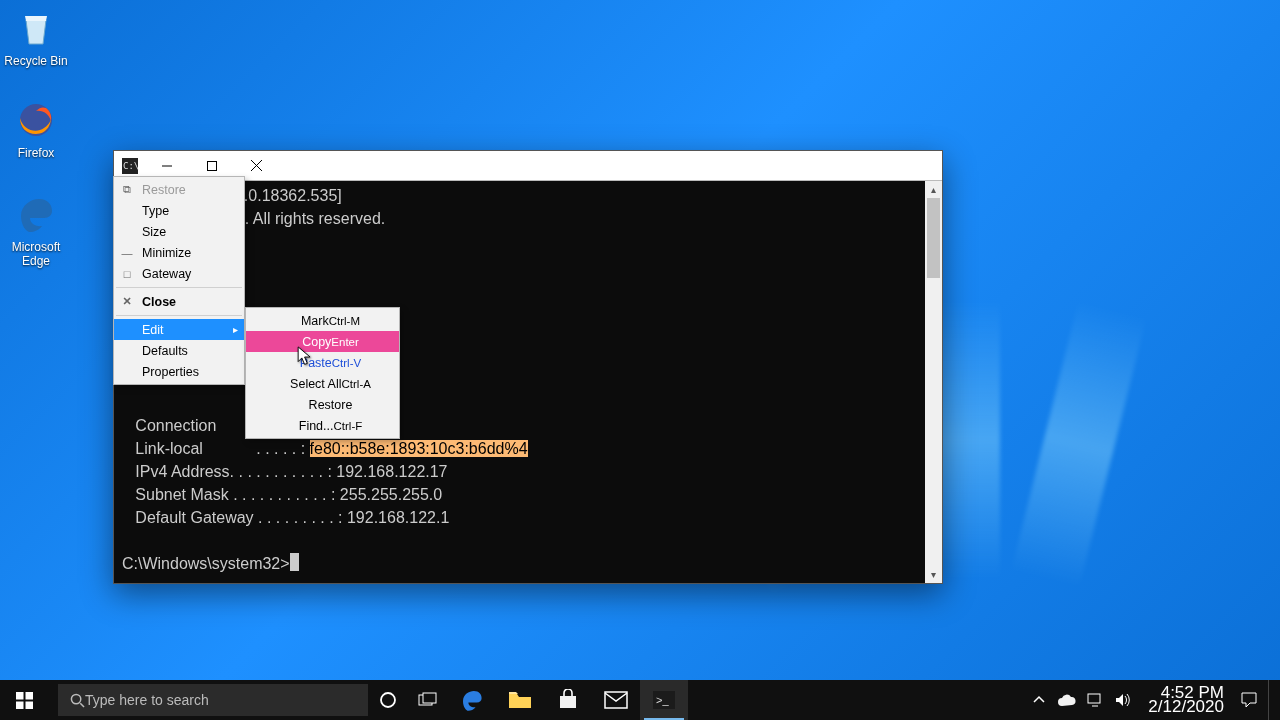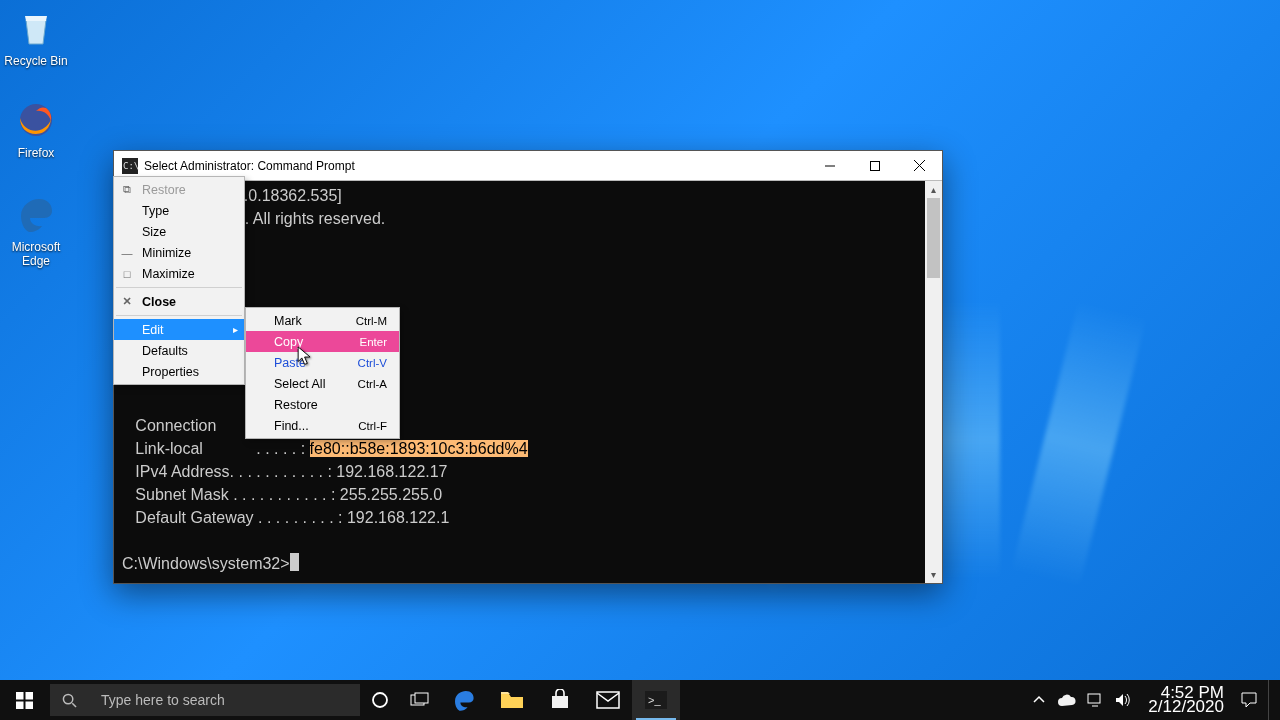--- a/index.html
+++ b/index.html
@@ -33,31 +33,31 @@
 
 .sysmenu{position:absolute;left:113px;top:176px;width:132px;background:#f2f2f2;border:1px solid #b6b6b6;box-shadow:3px 3px 6px rgba(0,0,0,.25);font-size:12.5px;color:#000;padding:2px 0;z-index:5}
 .sysmenu .row{height:21px;display:flex;align-items:center;padding:0 8px 0 28px;position:relative}
 .sysmenu .row.hover{background:#1e90ff;color:#fff}
 .sysmenu .row.dis{color:#9a9a9a}
 .sysmenu .sep{height:1px;background:#d0d0d0;margin:3px 2px}
 .sysmenu .ic{position:absolute;left:6px;width:14px;text-align:center;font-size:11px;color:#666}
 .sysmenu .ar{position:absolute;right:6px;font-size:10px}
 
 .submenu{position:absolute;left:245px;top:307px;width:155px;background:#f2f2f2;border:1px solid #b6b6b6;box-shadow:3px 3px 6px rgba(0,0,0,.25);font-size:12.5px;color:#000;padding:2px 0;z-index:6}
-.submenu .row{height:21px;display:flex;align-items:center;justify-content:space-between;padding:0 12px 0 28px}
+.submenu .row{height:21px;display:flex;align-items:center;justify-content:center;padding:0 12px 0 28px}
 .submenu .row.hover{background:#ec4899;color:#fff}
 .submenu .row.dis{color:#1d4ed8}
 .submenu .sc{font-size:11.5px}
 
 .mouse{position:absolute;left:297px;top:346px;z-index:9;pointer-events:none}
 .mouse svg{width:17px;height:22px;filter:drop-shadow(1px 1px 1px rgba(0,0,0,.5))}
 
 .taskbar{position:absolute;left:0;right:0;bottom:0;height:40px;background:#101010;display:flex;align-items:center;color:#fff}
 .taskbar .start{width:48px;height:100%;display:flex;align-items:center;justify-content:center}
-.taskbar .search{width:310px;height:32px;margin-left:2px;background:#2b2b2b;display:flex;align-items:center;color:#bbb;font-size:14px;padding-left:12px;gap:24px}
+.taskbar .search{width:310px;height:32px;margin-left:10px;background:#2b2b2b;display:flex;align-items:center;color:#bbb;font-size:14px;padding-left:12px;gap:0}
 .taskbar .cortana{width:40px;display:flex;align-items:center;justify-content:center}
 .taskbar .tv{width:40px;display:flex;align-items:center;justify-content:center}
 .taskbar .apps{display:flex;height:100%}
 .taskbar .apps .a{width:48px;display:flex;align-items:center;justify-content:center;position:relative}
 .taskbar .apps .a.active{background:#2a2a2a}
 .taskbar .apps .a.active::after{content:"";position:absolute;bottom:0;left:4px;right:4px;height:2px;background:#76b9ed}
 .tray{margin-left:auto;display:flex;align-items:center;height:100%;gap:10px;padding-right:6px;font-size:12px;color:#fff}
 .tray .ic{width:18px;height:18px;display:flex;align-items:center;justify-content:center}
 .clock{text-align:right;line-height:14px;font-size:17px;padding:0 6px}
 .peek{width:6px;height:100%;border-left:1px solid #444}
@@ -97,21 +97,20 @@
     <svg viewBox="0 0 40 40">
         <path fill="#1f6bb7" d="M5 22c0-11 10-17 18-17 9 0 13 6 13 12 0 4-3 7-8 7H14c0 5 5 9 12 8-3 4-8 6-12 6C10 38 5 31 5 22z"></path>
       </svg>
   </div>
   <span>Microsoft Edge</span>
 </div>
 
 <div class="win">
   <div class="titlebar">
     <div class="ico"></div>
-    <div class="title">Select Administrator: Command Prompt</div>
     <div class="winbtns">
       <div>
           <svg width="10" height="10">
             <path d="M0 5h10" stroke="#000"></path>
           </svg>
         </div>
       <div>
           <svg width="10" height="10">
             <rect x=".5" y=".5" width="9" height="9" fill="none" stroke="#000"></rect>
           </svg>
@@ -157,21 +156,21 @@
     </div>
   <div class="row">
       <span>Size</span>
     </div>
   <div class="row">
       <span class="ic">—</span>
       <span>Minimize</span>
     </div>
   <div class="row">
       <span class="ic">□</span>
-      <span>Maximize</span>
+      <span>Gateway</span>
     </div>
   <div class="sep"></div>
   <div class="row" style="font-weight:700">
       <span class="ic">✕</span>
       <span>Close</span>
     </div>
   <div class="sep"></div>
   <div class="row hover">
       <span>Edit</span>
       <span class="ar">▸</span>

